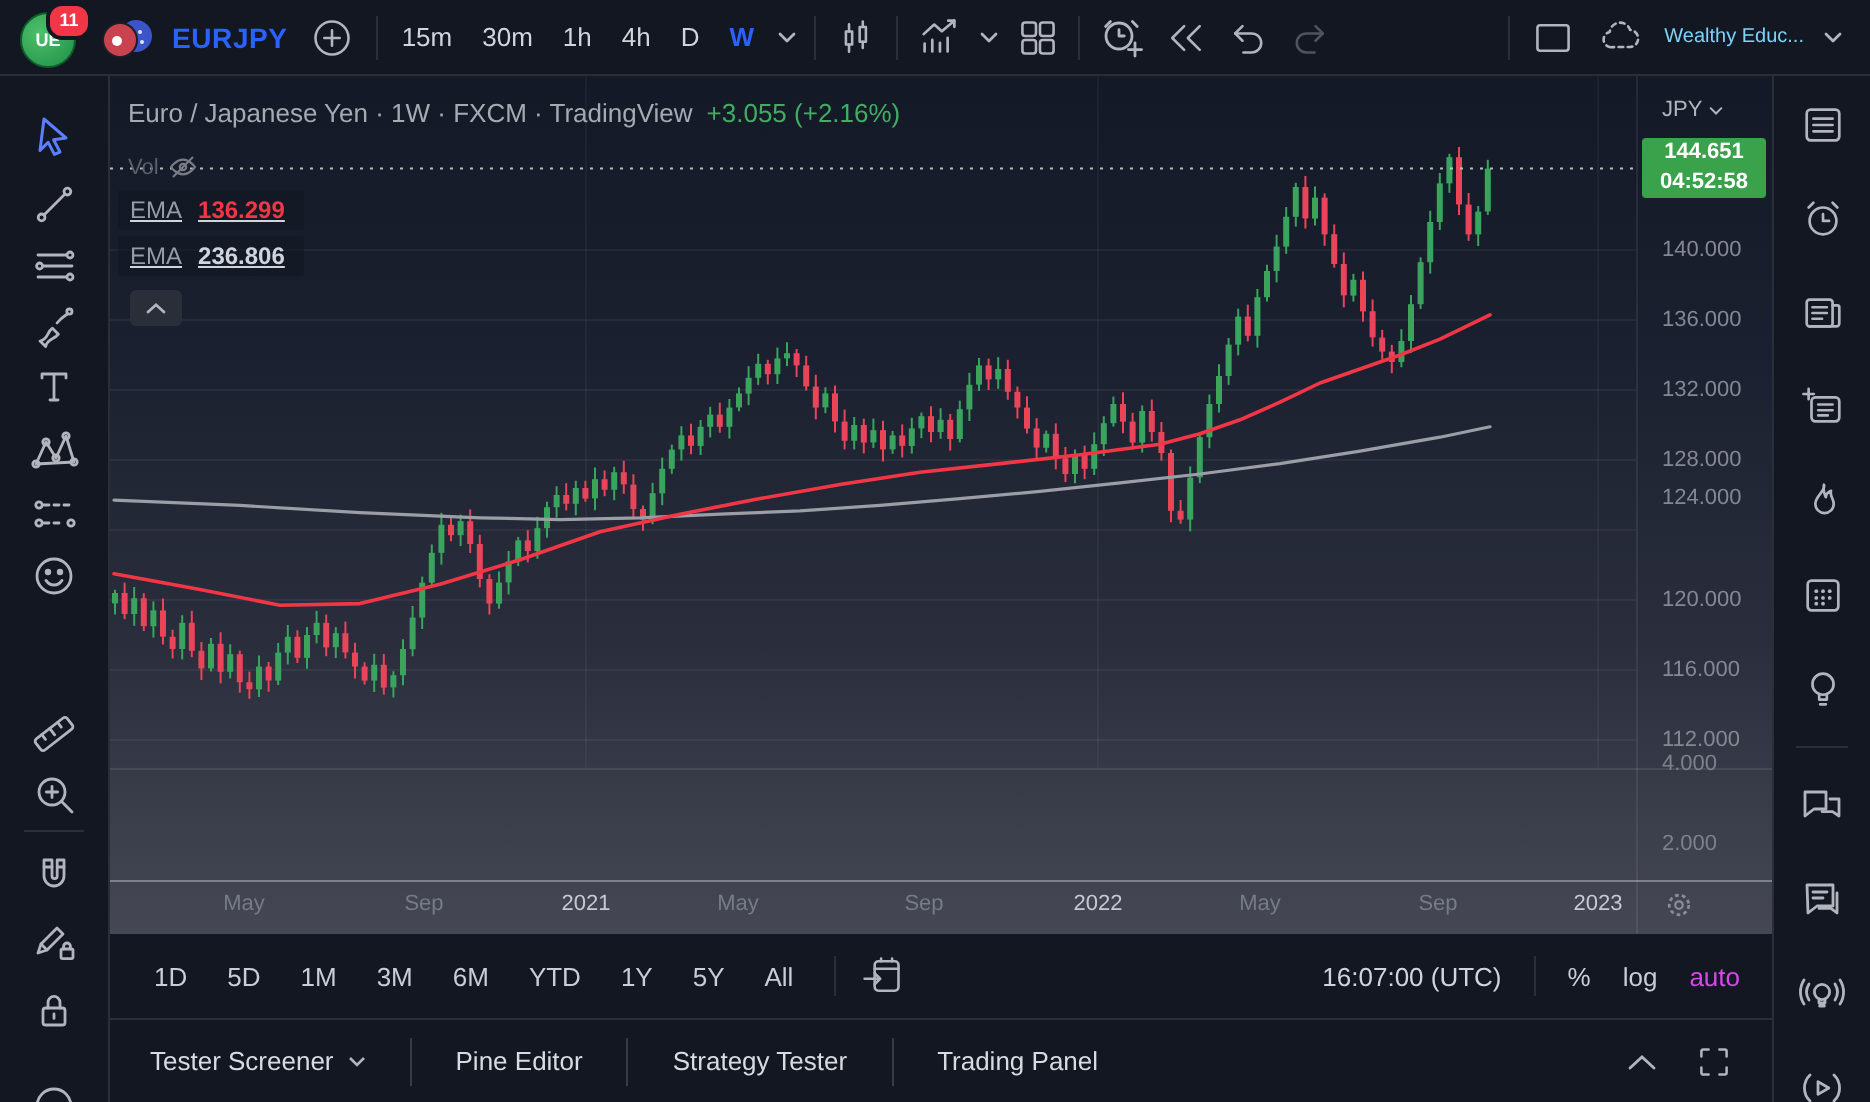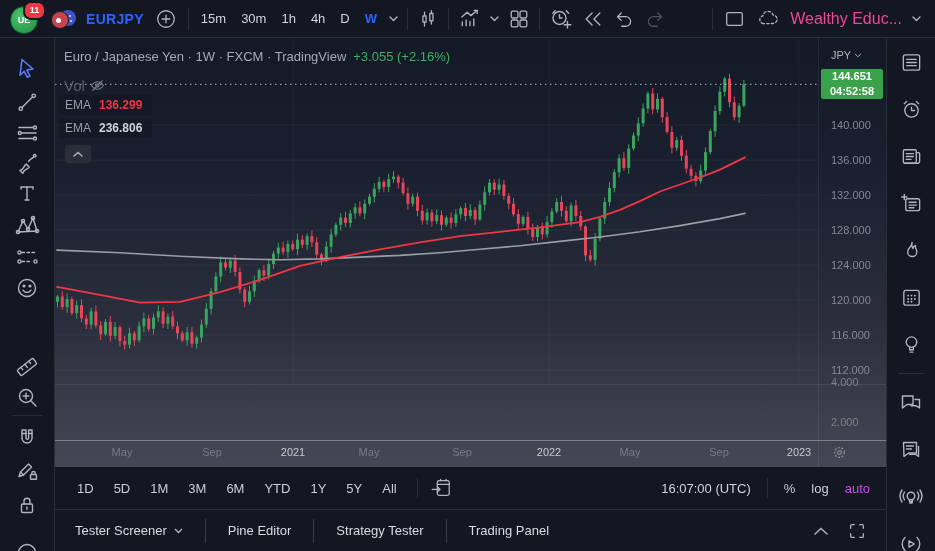--- a/index.html
+++ b/index.html
@@ -21,21 +21,21 @@
         display:flex;align-items:center;justify-content:center;padding:0 2px;}
   .pair-icon{position:relative;width:26px;height:18px;flex:0 0 auto;}
   .pair-icon .c1{position:absolute;left:9px;top:0;width:16px;height:16px;border-radius:50%;background:#3b55c9;}
   .pair-icon .c1 i{position:absolute;left:4px;top:4px;width:2px;height:2px;border-radius:50%;background:#dfe5ff;box-shadow:5px 1px 0 #dfe5ff,2px 5px 0 #dfe5ff,6px 6px 0 #dfe5ff;}
   .pair-icon .c2{position:absolute;left:0;top:1px;width:16px;height:16px;border-radius:50%;background:#c8434d;border:1px solid #1a1e2a;}
   .pair-icon .c2 i{position:absolute;left:4px;top:6px;width:5px;height:5px;border-radius:50%;background:#fff;}
   .symbol-name{color:#2962ff;font-weight:bold;font-size:14px;letter-spacing:.3px;}
   .tf-btn{font-size:13px;color:#d1d4dc;padding:4px 3px;cursor:default;}
   .tf-btn.active{color:#2962ff;font-weight:bold;}
   .tb-right{margin-left:auto;display:flex;align-items:center;gap:10px;padding-right:4px;}
-  .acct-name{font-size:16px;color:#ec4899;white-space:nowrap;}
+  .acct-name{font-size:10px;color:#7dd3fc;white-space:nowrap;}
   
   .left-toolbar{position:absolute;left:0;top:38px;width:55px;height:513px;box-sizing:border-box;
         border-right:1px solid #2a2e39;overflow:hidden;background:#131722;}
   .lt-item{position:absolute;left:14px;width:26px;height:26px;display:flex;align-items:center;justify-content:center;}
   .lt-sep{position:absolute;left:12px;width:30px;height:1px;background:#2a2e39;}
   
   .chart-region{position:absolute;left:55px;top:38px;width:831px;height:429px;
         background:linear-gradient(180deg,#141926 0%,#1b2030 32%,#2a2e3c 66%,#454854 100%);}
   .plot{position:absolute;left:0;top:0;width:763px;height:346px;}
   .pane-sep{position:absolute;left:0;top:346px;width:831px;height:1px;background:rgba(255,255,255,0.09);}
@@ -49,23 +49,23 @@
   .price-badge{position:absolute;left:2px;top:31px;width:62px;height:30px;background:#3aa24a;border-radius:2px;
         color:#fff;font-size:11px;font-weight:bold;text-align:center;line-height:15px;}
   .time-ticks{position:absolute;left:0;top:402px;width:763px;height:27px;}
   .time-tick{position:absolute;top:6px;transform:translateX(-50%);font-size:11px;color:#767b87;}
   .time-tick.major{color:#c6cad2;}
   .axis-gear{position:absolute;left:777px;top:407px;}
   
   .legend-title{position:absolute;left:9px;top:11px;font-size:13px;color:#a6aab3;white-space:nowrap;}
   .legend-title .change{color:#3fae62;margin-left:7px;}
   .legend-vol{position:absolute;left:9px;top:39px;display:flex;align-items:center;gap:5px;
-        font-size:15px;color:#5c606c;}
+        font-size:11px;color:#5c606c;}
   .legend-row{position:absolute;left:4px;display:flex;align-items:flex-start;gap:8px;font-size:12px;
-        background:rgba(17,21,32,0.55);padding:3px 10px 3px 6px;border-radius:2px;}
+        background:rgba(17,21,32,0.55);padding:3px 10px 3px 6px;border-radius:2px;text-decoration:underline;}
   .legend-row .lbl{color:#989ca7;}
   .legend-row .val-red{color:#f23645;font-weight:bold;}
   .legend-row .val-light{color:#d1d4dc;font-weight:bold;}
   .collapse-btn{position:absolute;left:10px;top:107px;width:26px;height:18px;background:#2a2e39;
         border-radius:3px;display:flex;align-items:center;justify-content:center;}
   .atr-pane{position:absolute;left:0;top:347px;width:763px;height:55px;}
   .atr-legend{position:absolute;left:4px;top:4px;display:flex;align-items:center;gap:8px;font-size:12px;
         background:rgba(17,21,32,0.55);padding:3px 10px 3px 6px;border-radius:2px;}
   
   .range-bar{position:absolute;left:55px;top:467px;width:831px;height:42px;box-sizing:border-box;
@@ -659,21 +659,21 @@
       </div>
       <div class="price-badge">
         <div>144.651</div>
         <div>04:52:58</div>
       </div>
       <div id="scale-ticks">
           <div class="price-tick" style="top: 81px;">140.000</div>
           <div class="price-tick" style="top: 116px;">136.000</div>
           <div class="price-tick" style="top: 151px;">132.000</div>
           <div class="price-tick" style="top: 186px;">128.000</div>
-          <div class="price-tick" style="top: 221px;">124.000</div>
+          <div class="price-tick" style="top: 205px;">124.000</div>
           <div class="price-tick" style="top: 256px;">120.000</div>
           <div class="price-tick" style="top: 291px;">116.000</div>
           <div class="price-tick" style="top: 326px;">112.000</div>
           <div class="price-tick atr-tick" style="top: 338px;">4.000</div>
           <div class="price-tick atr-tick" style="top: 378px;">2.000</div>
         </div>
     </div>
   </div>
 
   <div class="range-bar">

